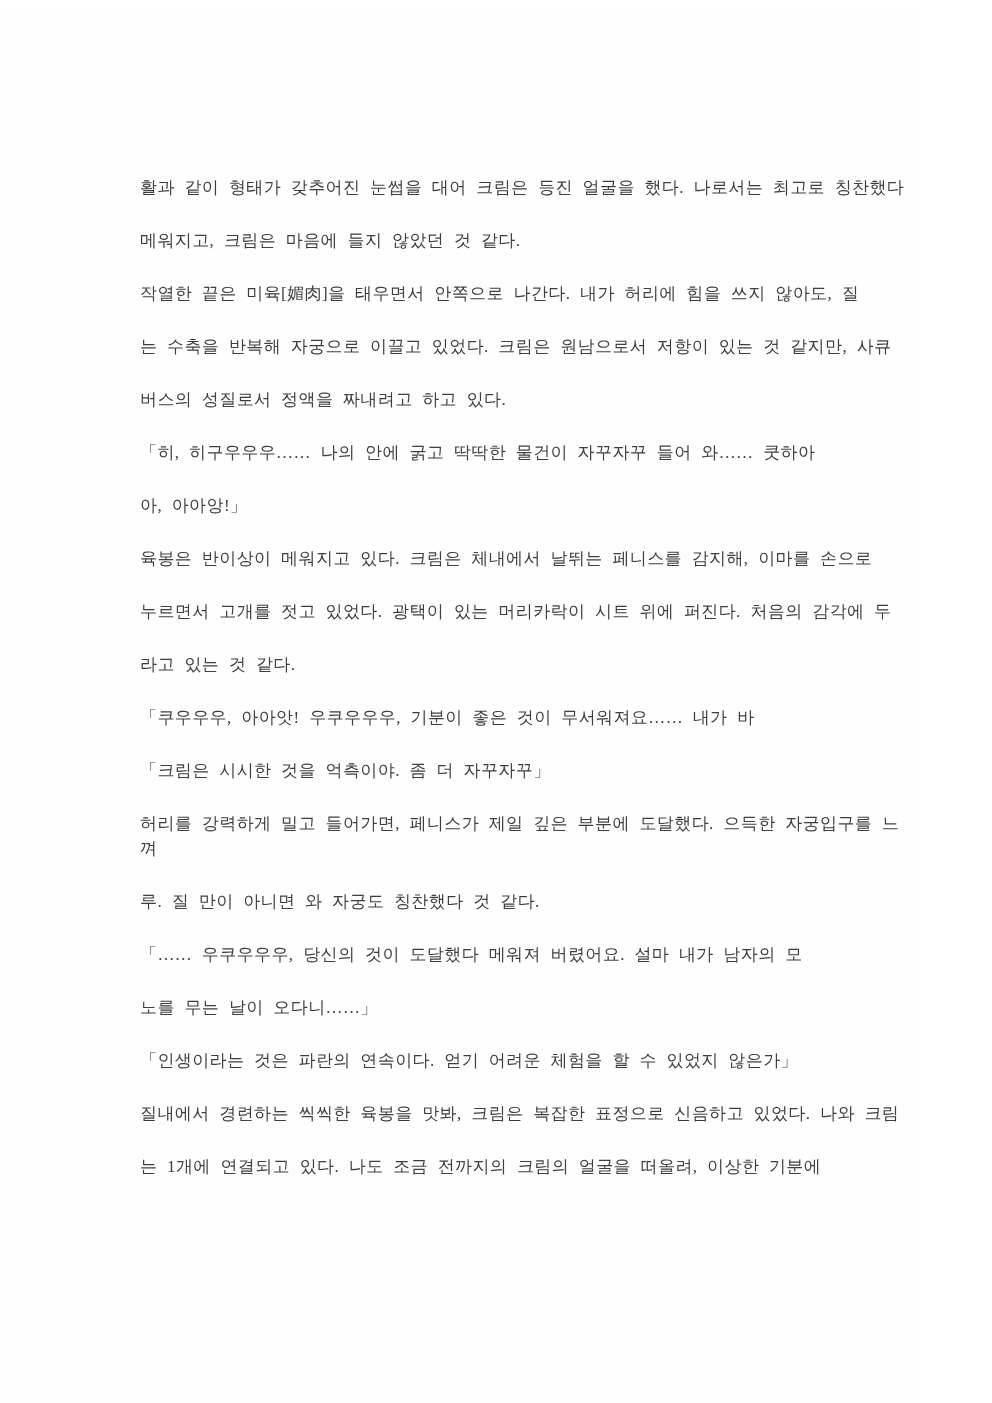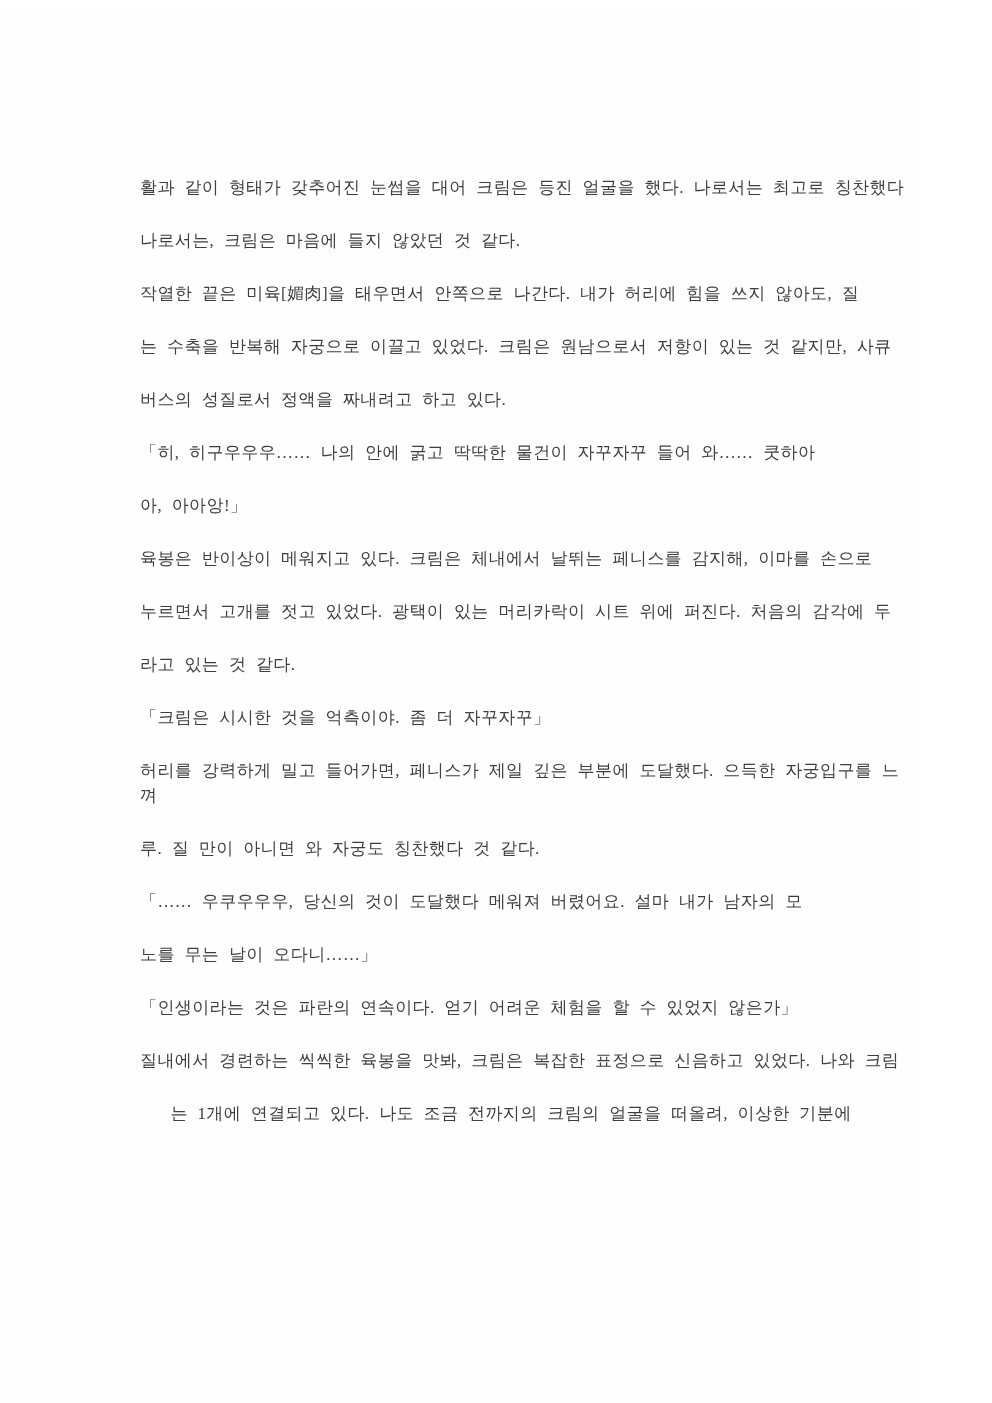--- a/index.html
+++ b/index.html
@@ -19,41 +19,40 @@
     margin-top: 12px;
   }
   .text-block {
     width: 742px;
   }
   .para {
     margin: 0 0 28px 0;
   }
   .para:last-child {
     margin-bottom: 0;
-    text-align: center;
   }
   .line {
     font-size: 17px;
     line-height: 25px;
     letter-spacing: 0.4px;
     word-spacing: 5px;
     white-space: nowrap;
     color: #3e3e3e;
   }
 </style>
 </head>
 <body>
 
 <div class="page" style="background: rgb(254, 254, 254);">
   <div class="text-block" style="color: rgb(62, 62, 62);">
       <div class="para">
         <div class="line">활과 같이 형태가 갖추어진 눈썹을 대어 크림은 등진 얼굴을 했다. 나로서는 최고로 칭찬했다</div>
       </div>
       <div class="para">
-        <div class="line">나로서는, 크림은 마음에 들지 않았던 것 같다.</div>
+        <div class="line">메워지고, 크림은 마음에 들지 않았던 것 같다.</div>
       </div>
       <div class="para">
         <div class="line">작열한 끝은 미육[媚肉]을 태우면서 안쪽으로 나간다. 내가 허리에 힘을 쓰지 않아도, 질</div>
       </div>
       <div class="para">
         <div class="line">는 수축을 반복해 자궁으로 이끌고 있었다. 크림은 원남으로서 저항이 있는 것 같지만, 사큐</div>
       </div>
       <div class="para">
         <div class="line">버스의 성질로서 정액을 짜내려고 하고 있다.</div>
       </div>
@@ -64,20 +63,23 @@
         <div class="line">아, 아아앙!」</div>
       </div>
       <div class="para">
         <div class="line">육봉은 반이상이 메워지고 있다. 크림은 체내에서 날뛰는 페니스를 감지해, 이마를 손으로</div>
       </div>
       <div class="para">
         <div class="line">누르면서 고개를 젓고 있었다. 광택이 있는 머리카락이 시트 위에 퍼진다. 처음의 감각에 두</div>
       </div>
       <div class="para">
         <div class="line">라고 있는 것 같다.</div>
+      </div>
+      <div class="para">
+        <div class="line">「쿠우우우, 아아앗! 우쿠우우우, 기분이 좋은 것이 무서워져요…… 내가 바</div>
       </div>
       <div class="para">
         <div class="line">「크림은 시시한 것을 억측이야. 좀 더 자꾸자꾸」</div>
       </div>
       <div class="para">
         <div class="line">허리를 강력하게 밀고 들어가면, 페니스가 제일 깊은 부분에 도달했다. 으득한 자궁입구를 느</div>
         <div class="line">껴</div>
       </div>
       <div class="para">
         <div class="line">루. 질 만이 아니면 와 자궁도 칭찬했다 것 같다.</div>

